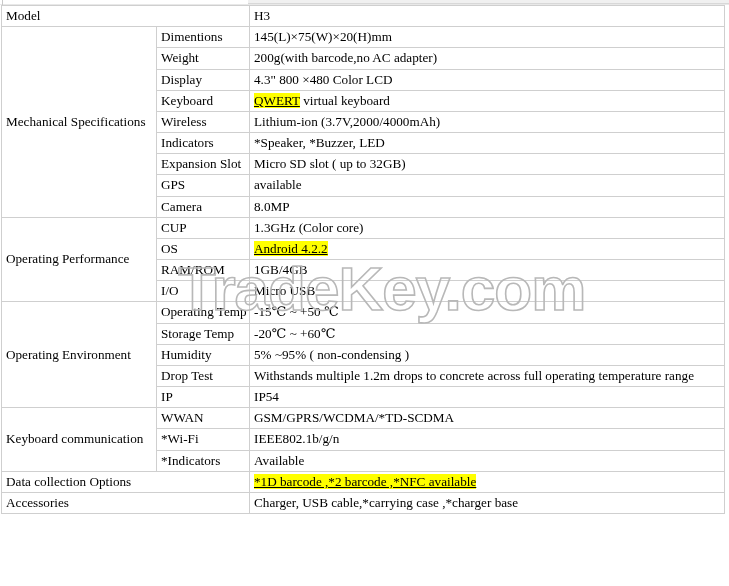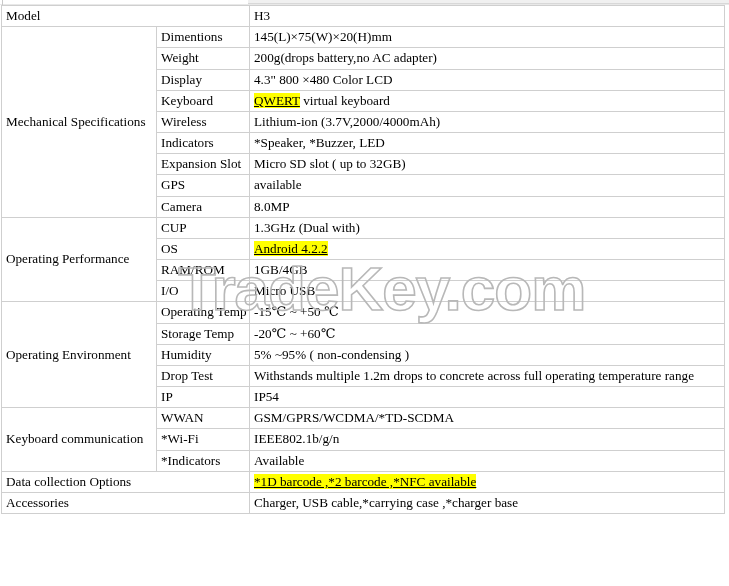--- a/index.html
+++ b/index.html
@@ -122,21 +122,21 @@
         <td>H3</td>
       </tr>
 
       <tr>
         <td class="group" rowspan="9">Mechanical Specifications</td>
         <td>Dimentions</td>
         <td>145(L)×75(W)×20(H)mm</td>
       </tr>
       <tr>
         <td>Weight</td>
-        <td>200g(drops battery,no AC adapter)</td>
+        <td>200g(with barcode,no AC adapter)</td>
       </tr>
       <tr>
         <td>Display</td>
         <td>4.3" 800 ×480 Color LCD</td>
       </tr>
       <tr>
         <td>Keyboard</td>
         <td><span class="hl">QWERT</span><span> virtual keyboard</span></td>
       </tr>
       <tr>
@@ -156,21 +156,21 @@
         <td>available</td>
       </tr>
       <tr>
         <td>Camera</td>
         <td>8.0MP</td>
       </tr>
 
       <tr>
         <td class="group" rowspan="4">Operating Performance</td>
         <td>CUP</td>
-        <td>1.3GHz (Dual with)</td>
+        <td>1.3GHz (Color core)</td>
       </tr>
       <tr>
         <td>OS</td>
         <td><span class="hl">Android 4.2.2</span></td>
       </tr>
       <tr>
         <td>RAM/ROM</td>
         <td>1GB/4GB</td>
       </tr>
       <tr>

